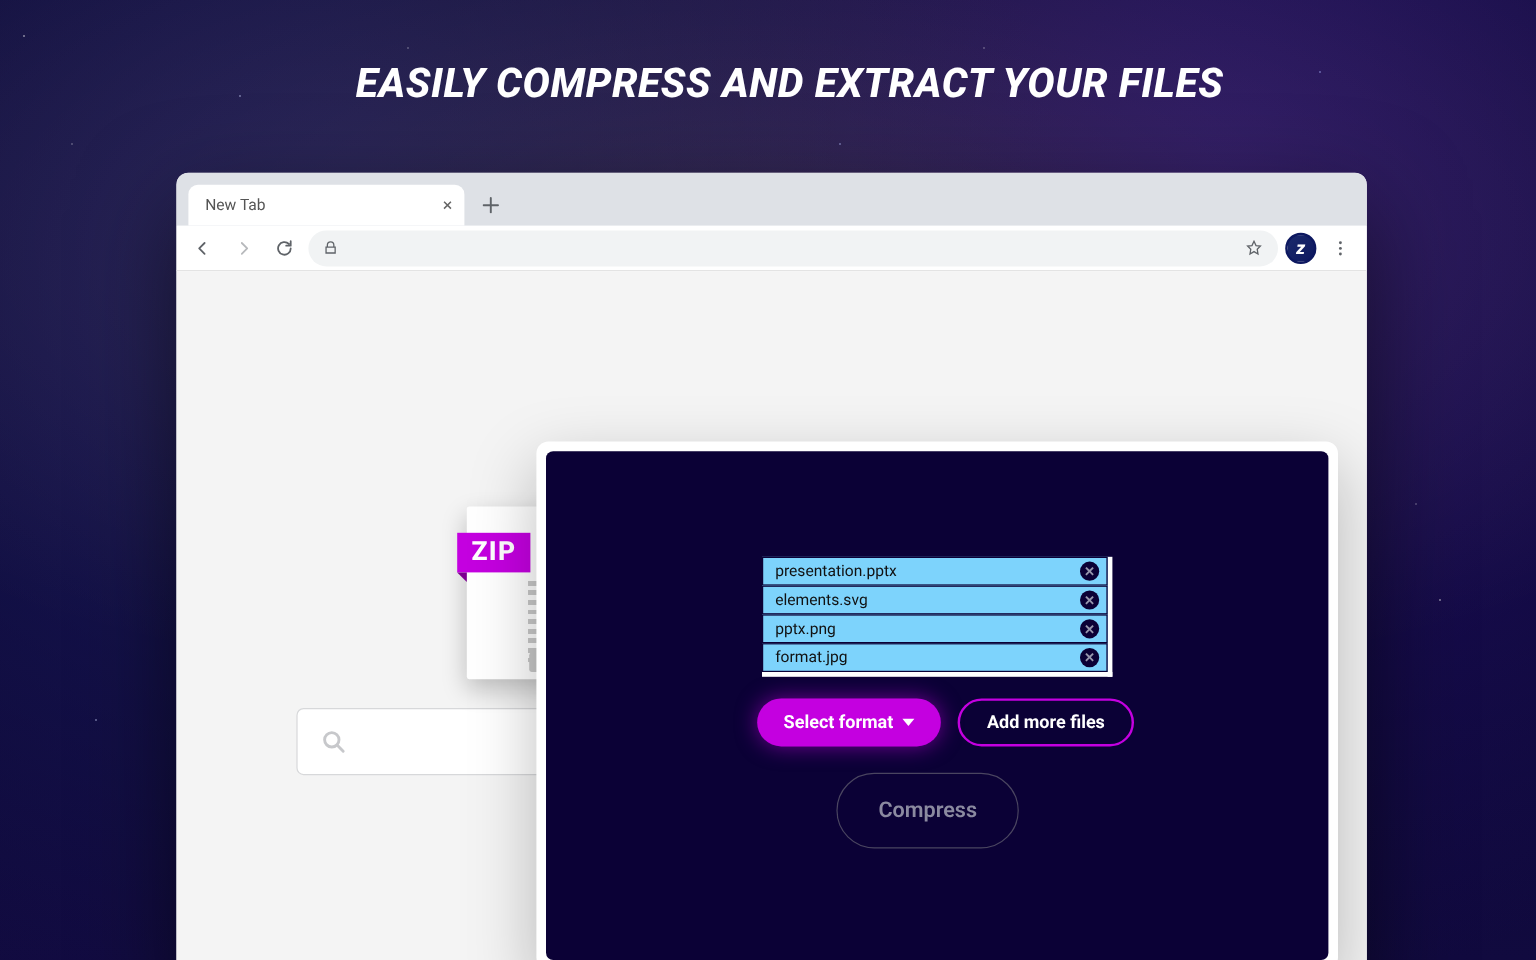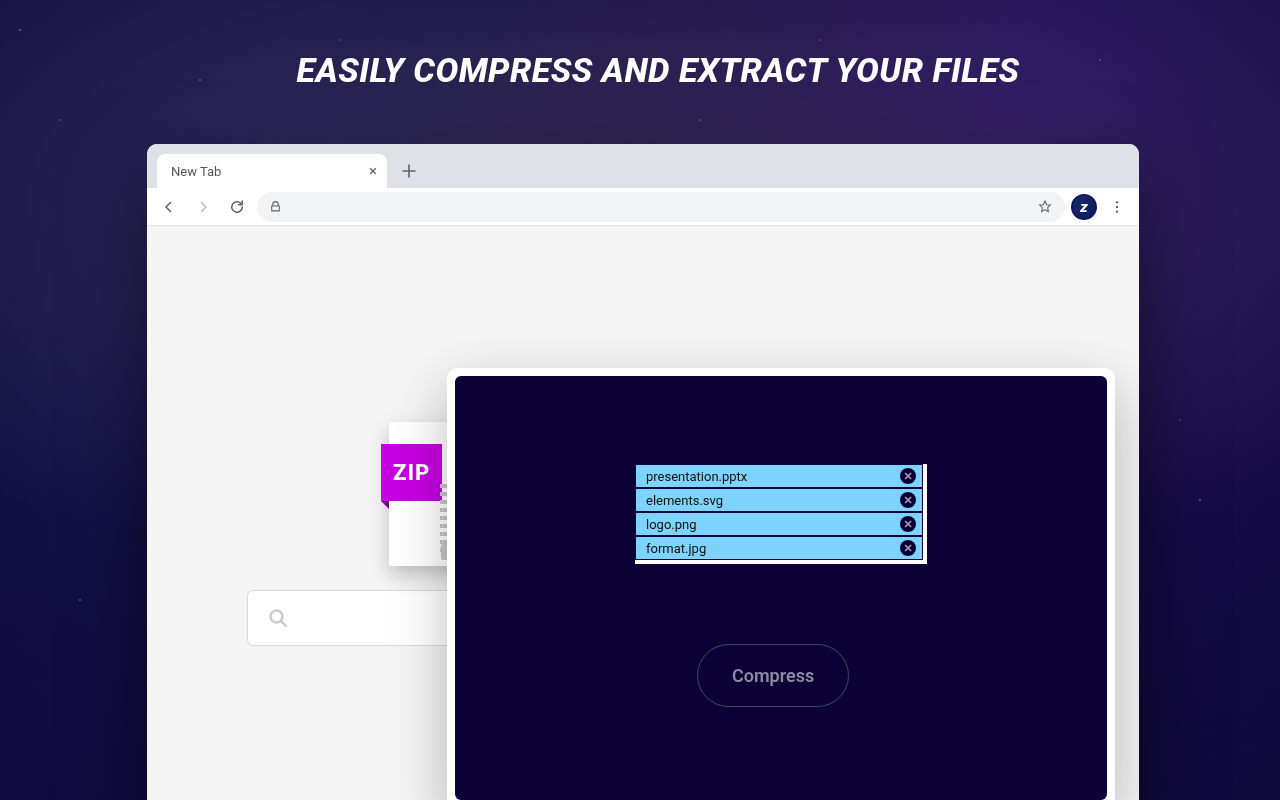--- a/index.html
+++ b/index.html
@@ -105,21 +105,21 @@
   .zipfile::before{ 
     content:""; position:absolute; right:0; top:0; width:30px; height:30px;
     background:linear-gradient(135deg,#e9e9e9 0 50%, transparent 50%);
   }
   .zipfile::after{ 
     content:""; position:absolute; right:-1px; top:-1px; width:30px; height:30px;
     background:linear-gradient(135deg,transparent 0 49%, #f4f4f4 50%);
   }
   .zip-label{
     position:absolute; left:-8px; top:22px; background:#c400e0; color:#fff;
-    font-weight:800; font-size:22px; letter-spacing:1px; padding:16px 12px;
+    font-weight:800; font-size:22px; letter-spacing:1px; padding:4px 12px;
   }
   .zip-label::after{
     content:""; position:absolute; left:0; bottom:-8px;
     border-top:8px solid #7c0090; border-left:8px solid transparent;
   }
   .zipper {
     position:absolute; left:50%; top:62px; transform:translateX(-50%);
     width:14px; height:70px;
     background:
       repeating-linear-gradient(#c9c9c9 0 4px, transparent 4px 8px);
@@ -258,29 +258,38 @@
         <div class="filelist">
           <div class="row">
             <span>presentation.pptx</span>
             <span class="x">✕</span>
           </div>
           <div class="row">
             <span>elements.svg</span>
             <span class="x">✕</span>
           </div>
           <div class="row">
-            <span>logo.png</span>
+            <span>pptx.png</span>
             <span class="x">✕</span>
           </div>
           <div class="row">
             <span>format.jpg</span>
             <span class="x">✕</span>
           </div>
         </div>
 
+        <div class="btnrow">
+          <div class="pillbtn primary">
+            <span>Select format</span>
+            <span class="caret"></span>
+          </div>
+          <div class="pillbtn outline">
+            <span>Add more files</span>
+          </div>
+        </div>
 
         <div class="ghost">
           <span>Compress</span>
         </div>
 
       </div>
     </div>
 
   </div>
 </div>

